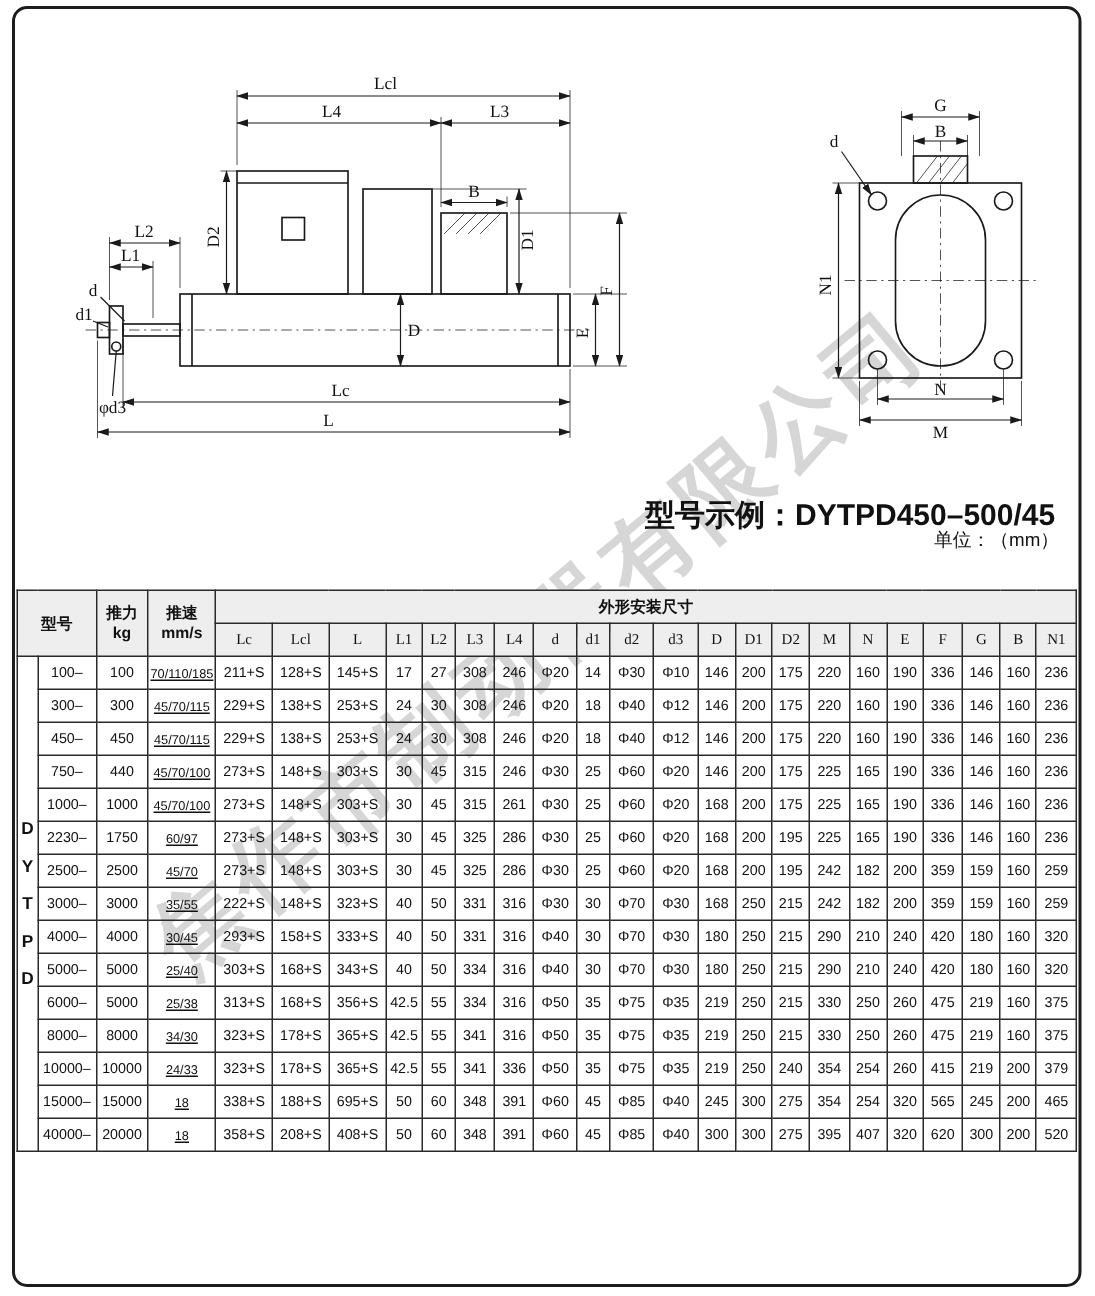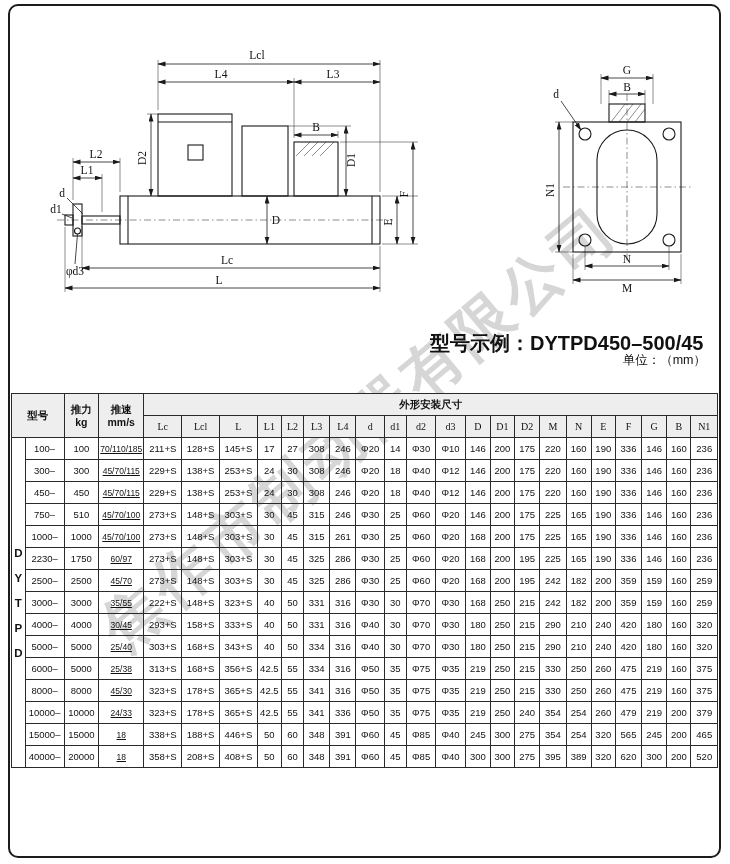--- a/index.html
+++ b/index.html
@@ -345,21 +345,21 @@
         <td>220</td>
         <td>160</td>
         <td>190</td>
         <td>336</td>
         <td>146</td>
         <td>160</td>
         <td>236</td>
       </tr>
       <tr>
         <td>750–</td>
-        <td>510</td>
+        <td>440</td>
         <td class="speed">45/70/100</td>
         <td>273+S</td>
         <td>148+S</td>
         <td>303+S</td>
         <td>30</td>
         <td>45</td>
         <td>315</td>
         <td>246</td>
         <td>Φ30</td>
         <td>25</td>
@@ -554,21 +554,21 @@
         <td>250</td>
         <td>260</td>
         <td>475</td>
         <td>219</td>
         <td>160</td>
         <td>375</td>
       </tr>
       <tr>
         <td>8000–</td>
         <td>8000</td>
-        <td class="speed">45/30</td>
+        <td class="speed">34/30</td>
         <td>323+S</td>
         <td>178+S</td>
         <td>365+S</td>
         <td>42.5</td>
         <td>55</td>
         <td>341</td>
         <td>316</td>
         <td>Φ50</td>
         <td>35</td>
         <td>Φ75</td>
@@ -598,32 +598,32 @@
         <td>Φ50</td>
         <td>35</td>
         <td>Φ75</td>
         <td>Φ35</td>
         <td>219</td>
         <td>250</td>
         <td>240</td>
         <td>354</td>
         <td>254</td>
         <td>260</td>
-        <td>479</td>
+        <td>415</td>
         <td>219</td>
         <td>200</td>
         <td>379</td>
       </tr>
       <tr>
         <td>15000–</td>
         <td>15000</td>
         <td class="speed">18</td>
         <td>338+S</td>
         <td>188+S</td>
-        <td>446+S</td>
+        <td>695+S</td>
         <td>50</td>
         <td>60</td>
         <td>348</td>
         <td>391</td>
         <td>Φ60</td>
         <td>45</td>
         <td>Φ85</td>
         <td>Φ40</td>
         <td>245</td>
         <td>300</td>
@@ -648,21 +648,21 @@
         <td>348</td>
         <td>391</td>
         <td>Φ60</td>
         <td>45</td>
         <td>Φ85</td>
         <td>Φ40</td>
         <td>300</td>
         <td>300</td>
         <td>275</td>
         <td>395</td>
-        <td>389</td>
+        <td>407</td>
         <td>320</td>
         <td>620</td>
         <td>300</td>
         <td>200</td>
         <td>520</td>
       </tr>
     </tbody>
 </table>
 
 </body></html>

